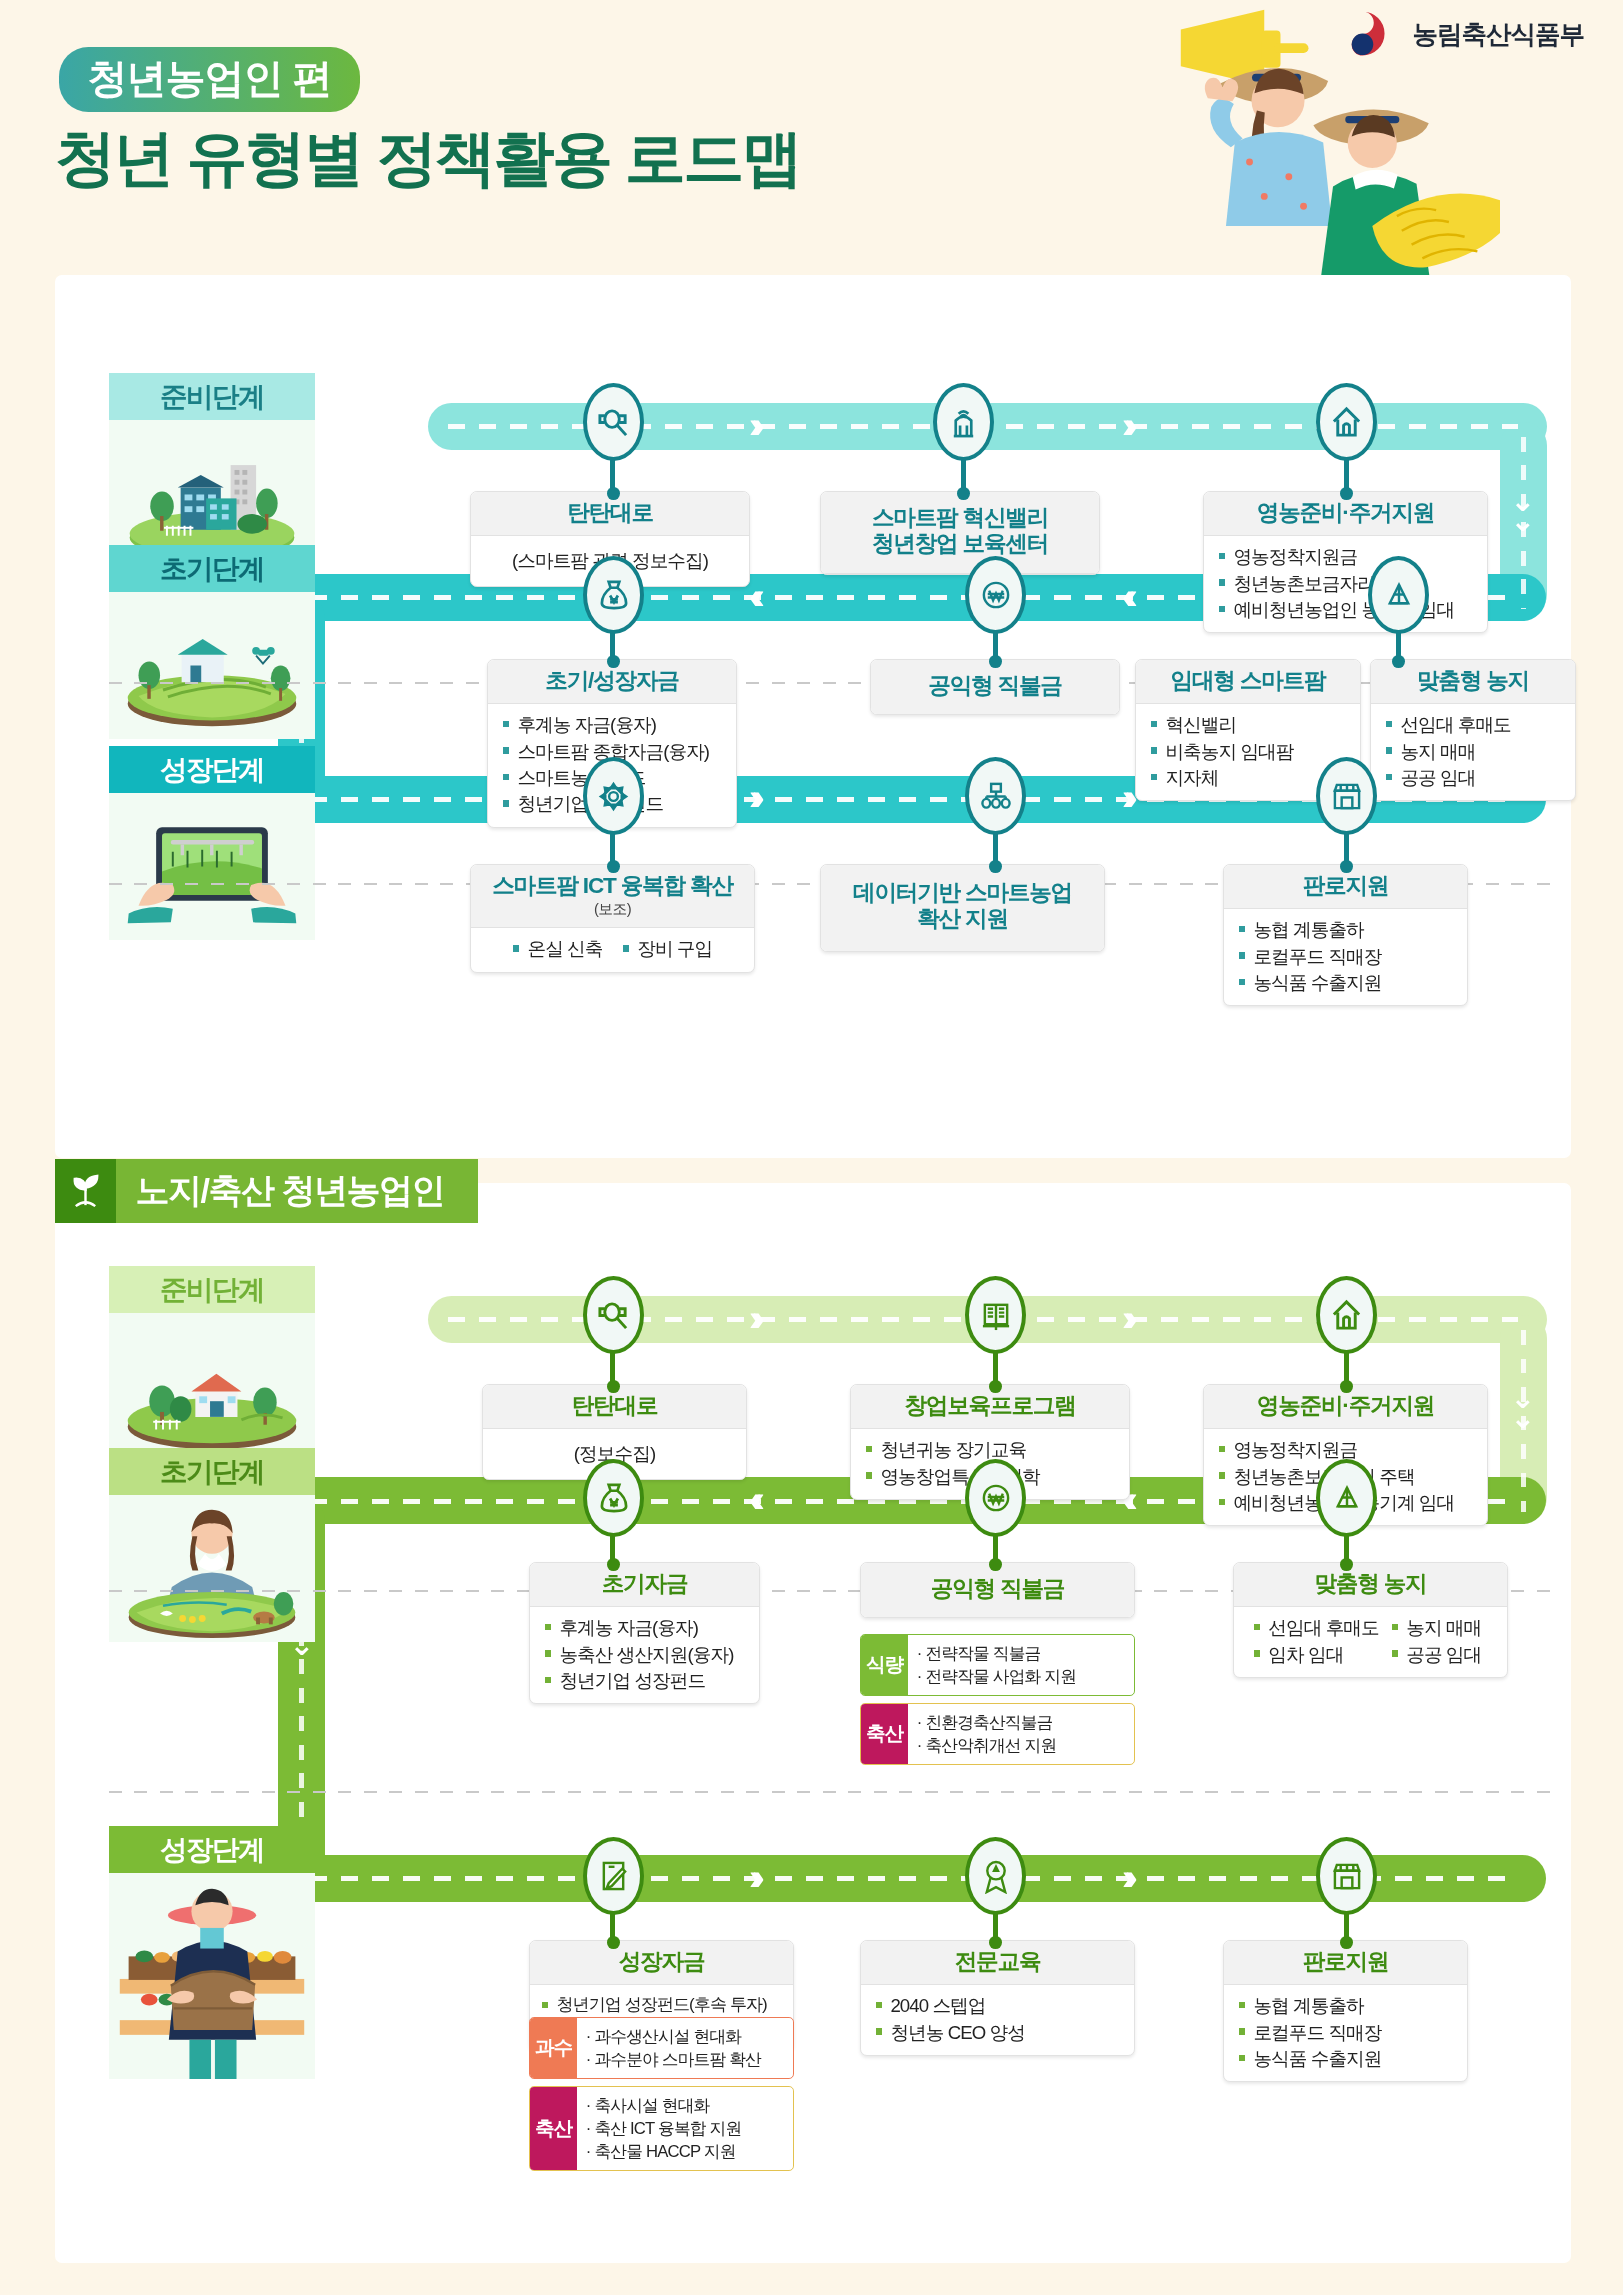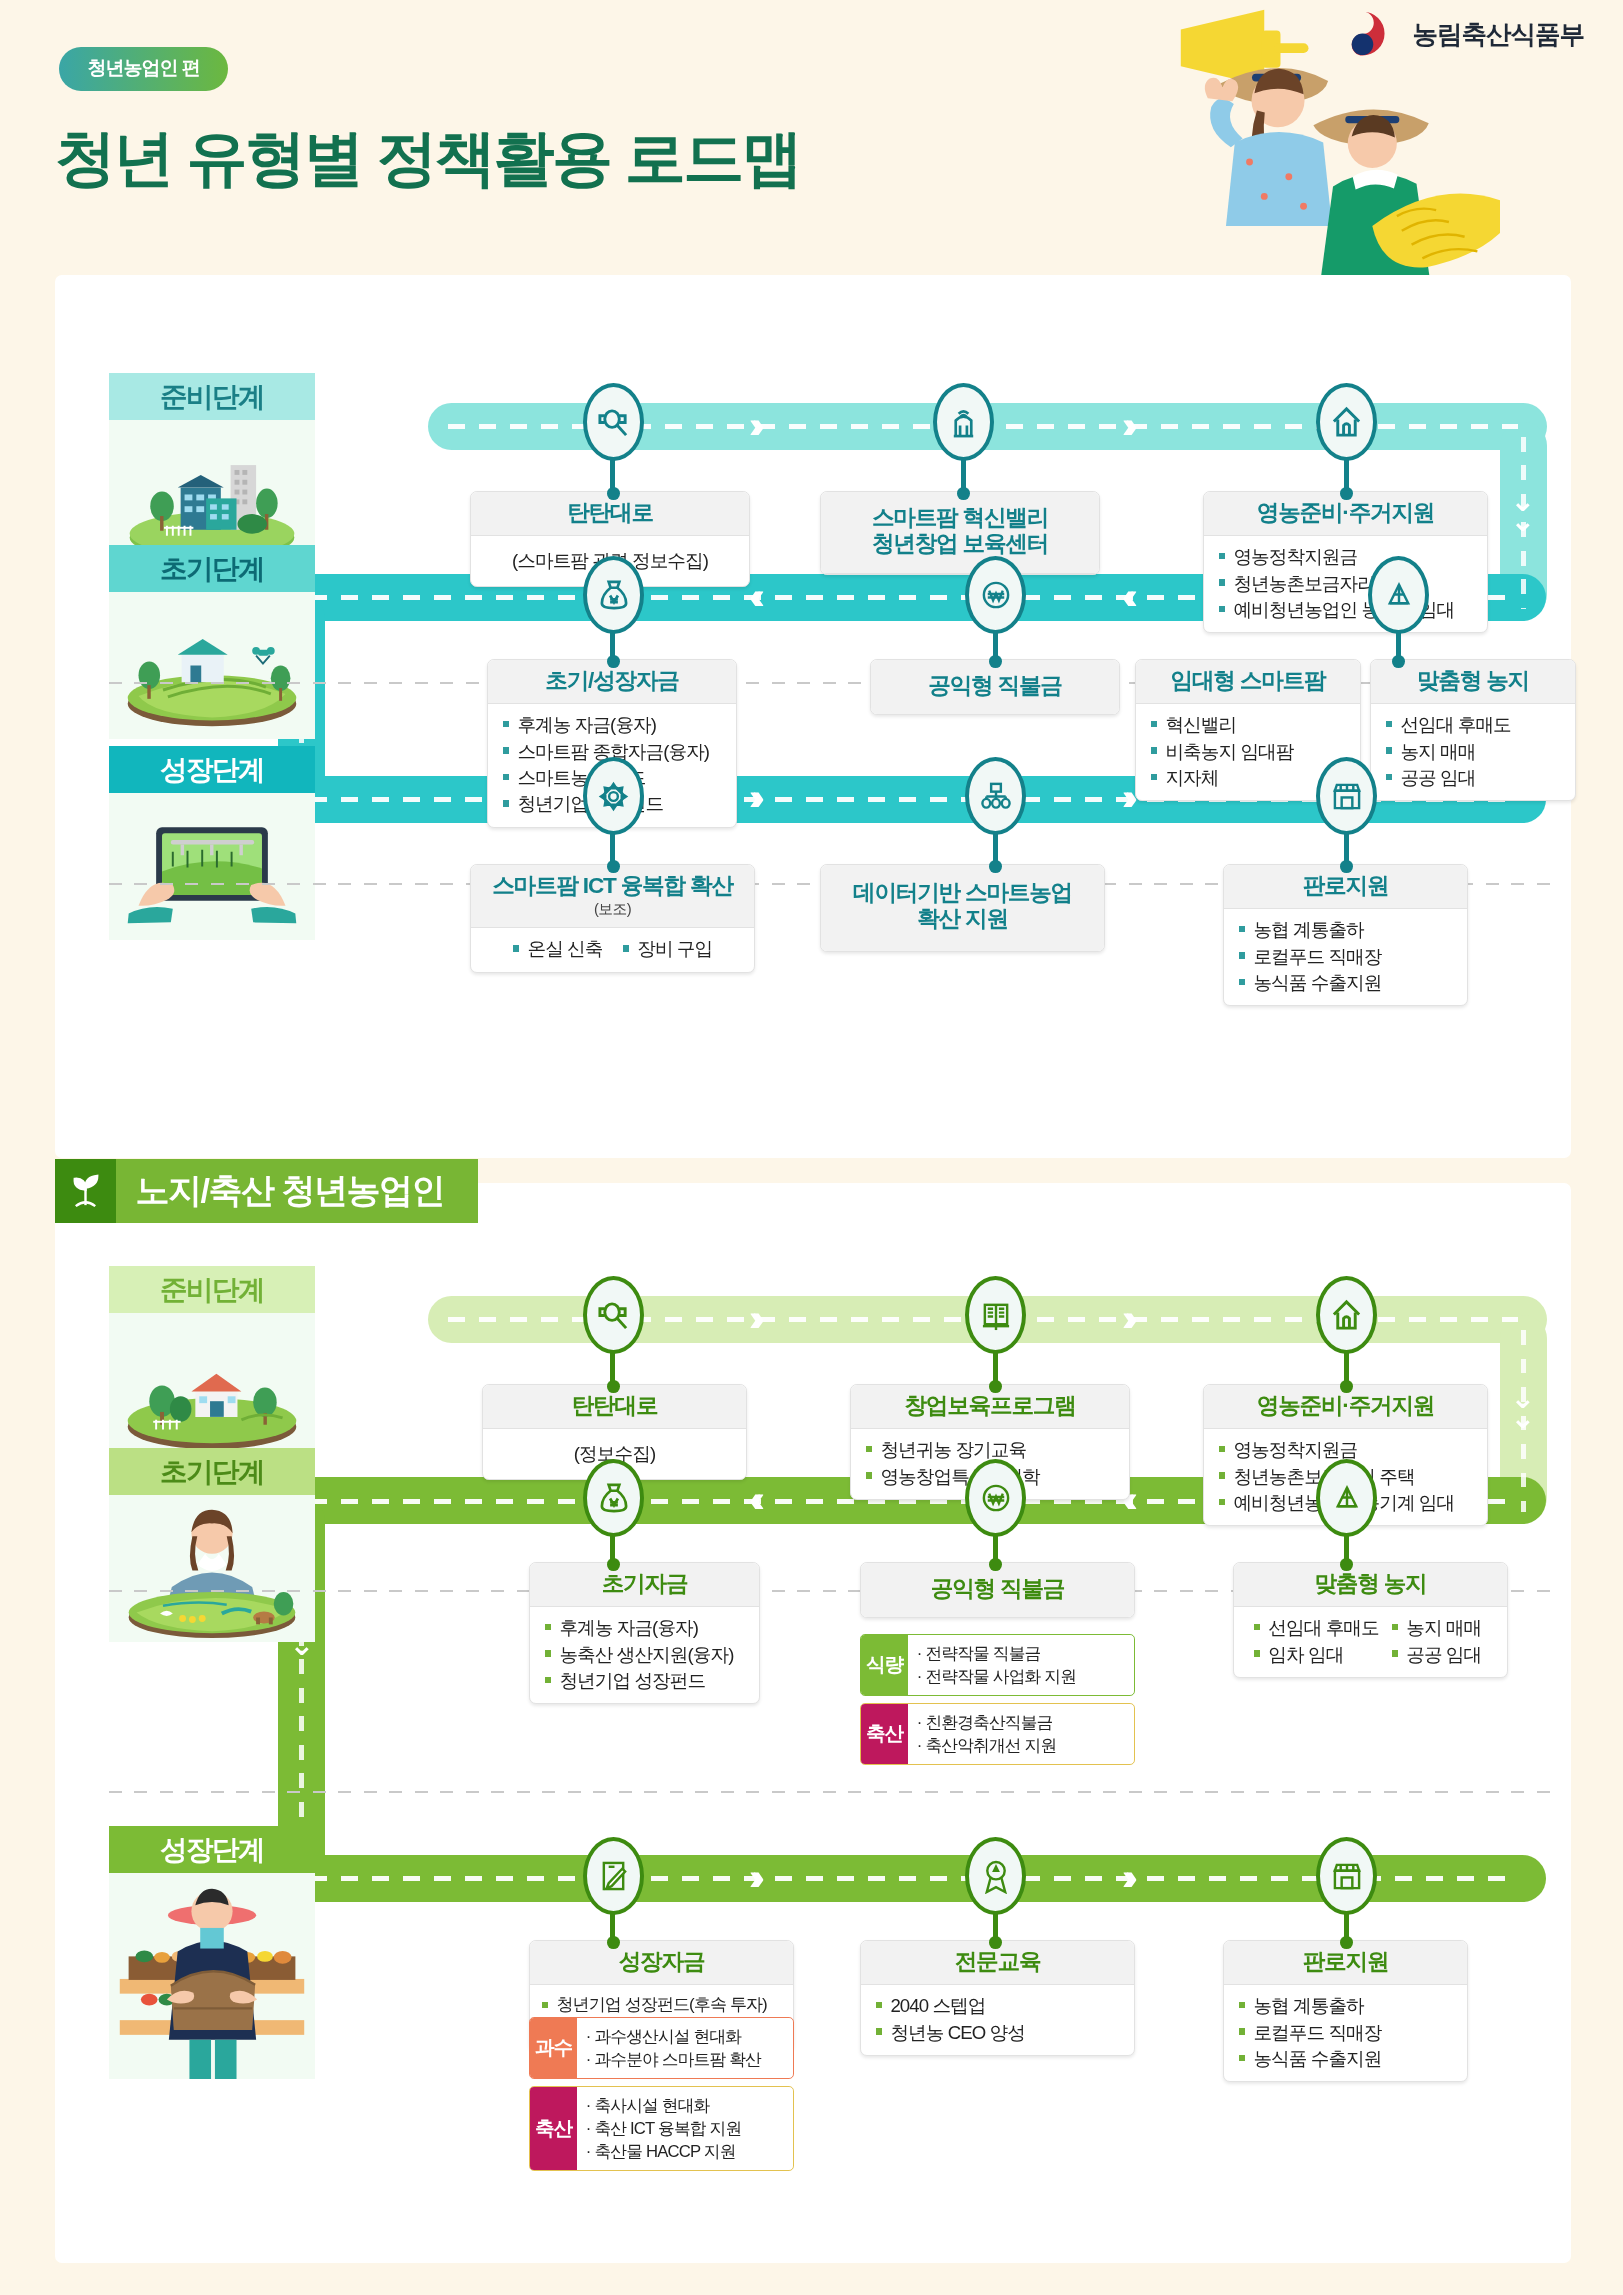--- a/index.html
+++ b/index.html
@@ -11,21 +11,21 @@
     overflow: hidden;
   }
 
   
   .hdr { position:absolute; left:0; top:0; width:1623px; height:275px; }
   .badge {
     position:absolute; left:59px; top:47px;
     padding: 10.8px 28.5px 14.7px 28.5px;
     border-radius: 29.4px;
     background: linear-gradient(90deg,#3aa6a6 0%, #6cb83f 100%);
-    color:#fff; font-size:19px; font-weight:bold; letter-spacing:-1px;
+    color:#fff; font-size:40px; font-weight:bold; letter-spacing:-1px;
     line-height:1;
   }
   .maintitle {
     position:absolute; left:55px; top:128px;
     font-size:61px; font-weight:bold; color:#12714f; letter-spacing:-2.5px;
     line-height:1;
     white-space:nowrap;
   }
   .gov { position:absolute; right:39px; top:9px; display:flex; align-items:center; gap:26px;}
   .gov-name { font-size:25.5px; font-weight:bold; color:#1f2937; letter-spacing:-1px;}

